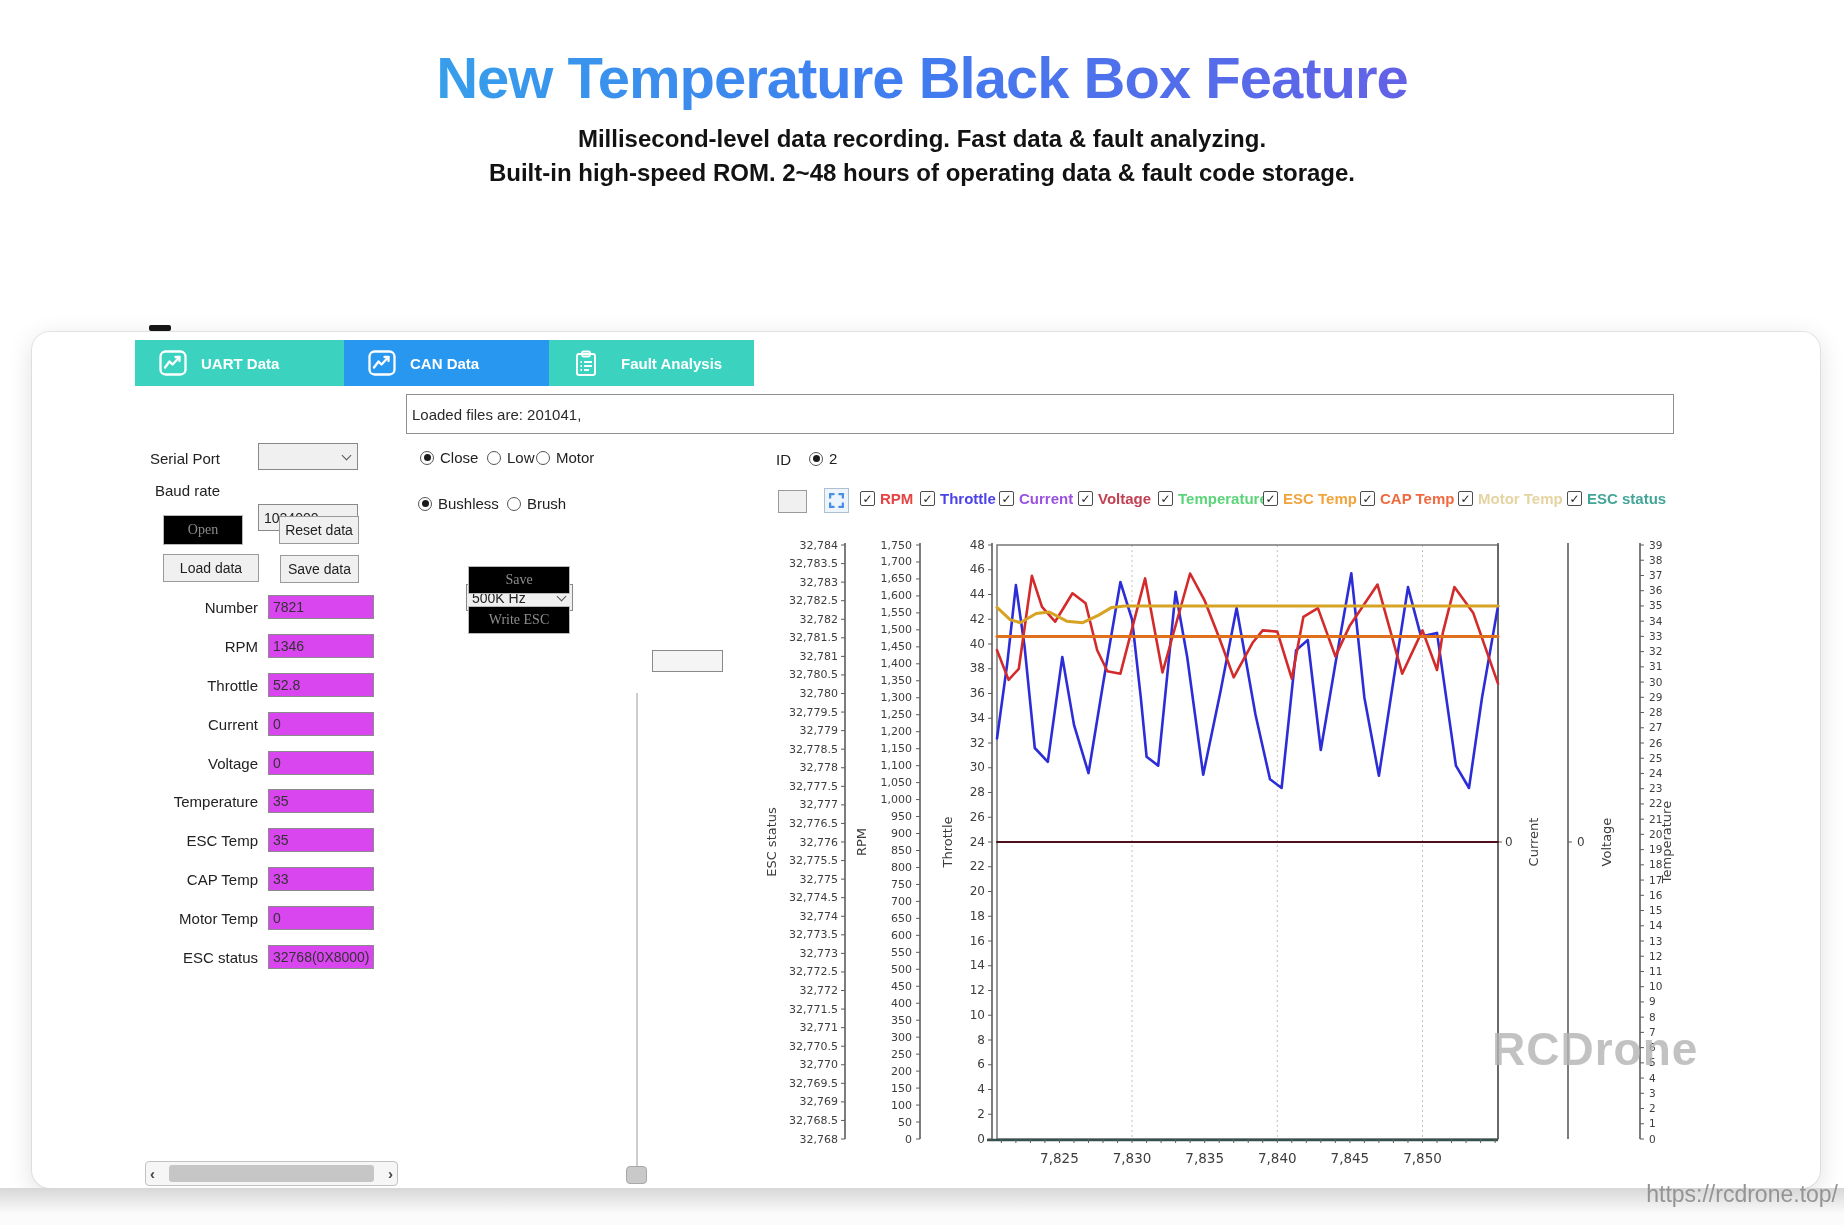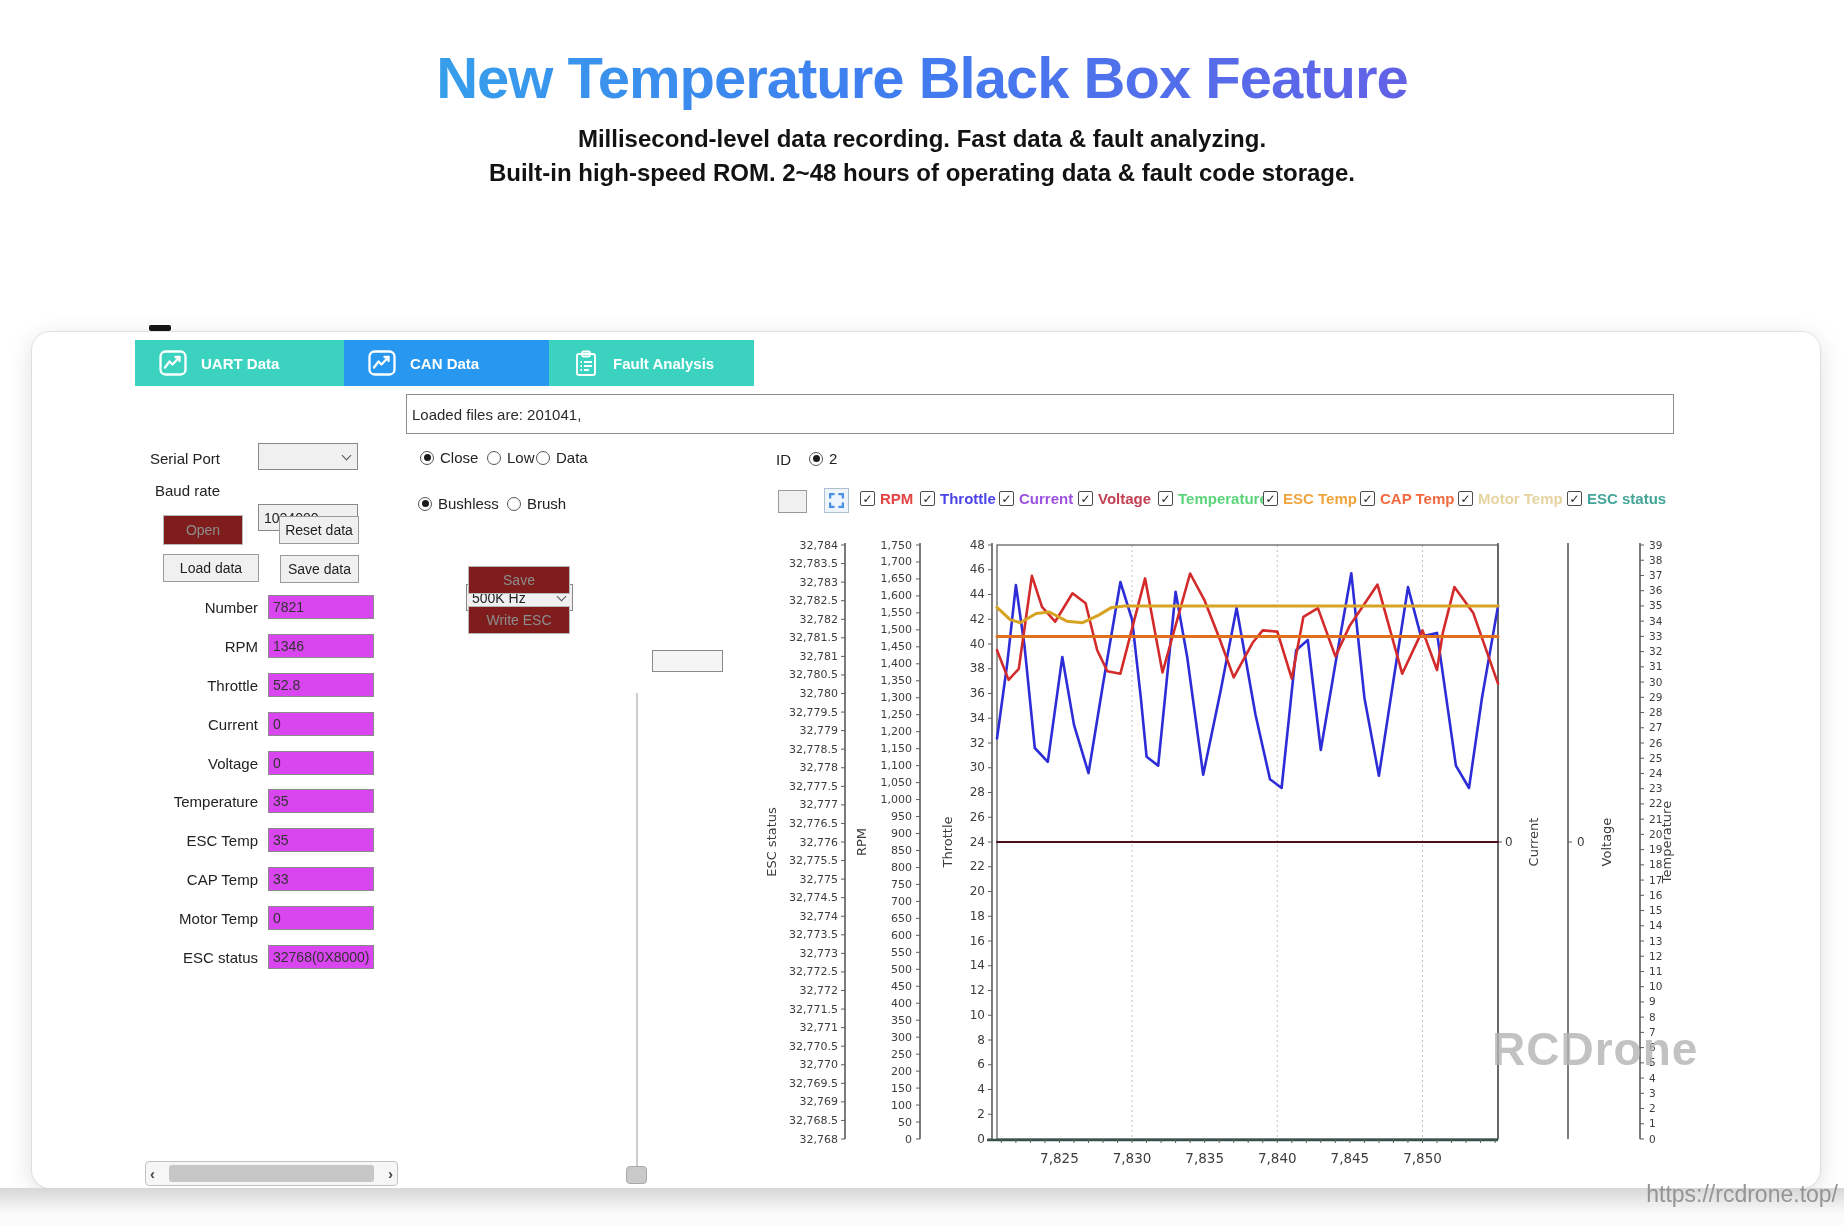--- a/index.html
+++ b/index.html
@@ -21,21 +21,21 @@
   .tab{top:340px;height:46px;display:flex;align-items:center;color:#fff;font-size:15px;font-weight:700;}
   .tab .ticon{margin-left:24px;margin-right:14px;display:flex;}
   
   .txtbox{background:#fff;border:1px solid #8f8f8f;font-size:15px;color:#2b2b2b;
     display:flex;align-items:center;padding-left:5px;}
   .field{background:#d946ef;border:1px solid #8a8a8a;font-size:14px;color:#333;
     display:flex;align-items:center;padding-left:4px;}
   .flabel{font-size:15px;color:#222;text-align:right;}
   .btn{border:1px solid #9a9a9a;background:#f0f0f0;color:#1f1f1f;font-size:14px;
     display:flex;align-items:center;justify-content:center;cursor:pointer;}
-  .btn.disabled{background:#7f1d1d;color:#8d8d8d;border-color:#b9b9b9;}
+  .btn.disabled{background:#000000;color:#8d8d8d;border-color:#b9b9b9;font-family:Liberation Serif, serif;}
   .select{background:#f0f0f0;border:1px solid #888;font-size:14px;color:#222;
     display:flex;align-items:center;padding-left:5px;position:relative;}
   .select .chev{position:absolute;right:7px;top:8px;width:7px;height:7px;
     border-right:1.6px solid #555;border-bottom:1.6px solid #555;transform:rotate(45deg);}
   .radio{display:inline-flex;align-items:center;font-size:15px;color:#222;}
   .rdot{width:14px;height:14px;border:1.6px solid #555;border-radius:50%;margin-right:6px;
     display:inline-flex;align-items:center;justify-content:center;background:#fff;}
   .rdot.sel::after{content:"";width:7px;height:7px;border-radius:50%;background:#1b1b1b;}
   .cb{width:15px;height:15px;border:1.8px solid #4c4c4c;border-radius:2px;background:#fff;
     display:inline-flex;align-items:center;justify-content:center;font-size:12px;font-weight:700;color:#222;}
@@ -86,21 +86,21 @@
           <svg width="28" height="26" viewBox="0 0 28 26">
             <g fill="none" stroke="#fff" stroke-width="2.3" stroke-linecap="round" stroke-linejoin="round">
               <rect x="1.5" y="1.5" width="25" height="23" rx="5"></rect>
               <polyline points="6,17.5 10.5,11.5 13.5,14.5 20.5,7"></polyline>
               <polyline points="16.5,7 20.5,7 20.5,11"></polyline>
             </g>
           </svg>
         </span>
         <span>CAN Data</span>
       </div>
-      <div class="tab abs" style="position: absolute; left: 549px; top: 340px; width: 205px; height: 46px; background: rgb(59, 211, 191);">
+      <div class="tab abs" style="position: absolute; left: 549px; top: 340px; width: 205px; height: 46px; background: rgb(59, 211, 191); gap: 8px;">
         <span class="ticon">
           <svg width="26" height="27" viewBox="0 0 26 27">
             <g fill="none" stroke="#fff" stroke-width="1.9">
               <rect x="4" y="4" width="18" height="21" rx="2"></rect>
               <rect x="9" y="1.5" width="8" height="5" rx="1.5"></rect>
               <line x1="11" y1="12" x2="19" y2="12"></line>
               <line x1="11" y1="16" x2="19" y2="16"></line>
               <line x1="11" y1="20" x2="16" y2="20"></line>
               <line x1="7.5" y1="12" x2="9" y2="12"></line>
               <line x1="7.5" y1="16" x2="9" y2="16"></line>
@@ -159,21 +159,21 @@
       <div class="radio abs" style="position: absolute; left: 420px; top: 449px;">
         <span class="rdot sel"></span>
         <span>Close</span>
       </div>
       <div class="radio abs" style="position: absolute; left: 487px; top: 449px;">
         <span class="rdot"></span>
         <span>Low</span>
       </div>
       <div class="radio abs" style="position: absolute; left: 536px; top: 449px;">
         <span class="rdot"></span>
-        <span>Data</span>
+        <span>Motor</span>
       </div>
     </div>
   <div id="radio-row-2">
       <div class="radio abs" style="position: absolute; left: 418px; top: 495px;">
         <span class="rdot sel"></span>
         <span>Bushless</span>
       </div>
       <div class="radio abs" style="position: absolute; left: 507px; top: 495px;">
         <span class="rdot"></span>
         <span>Brush</span>

